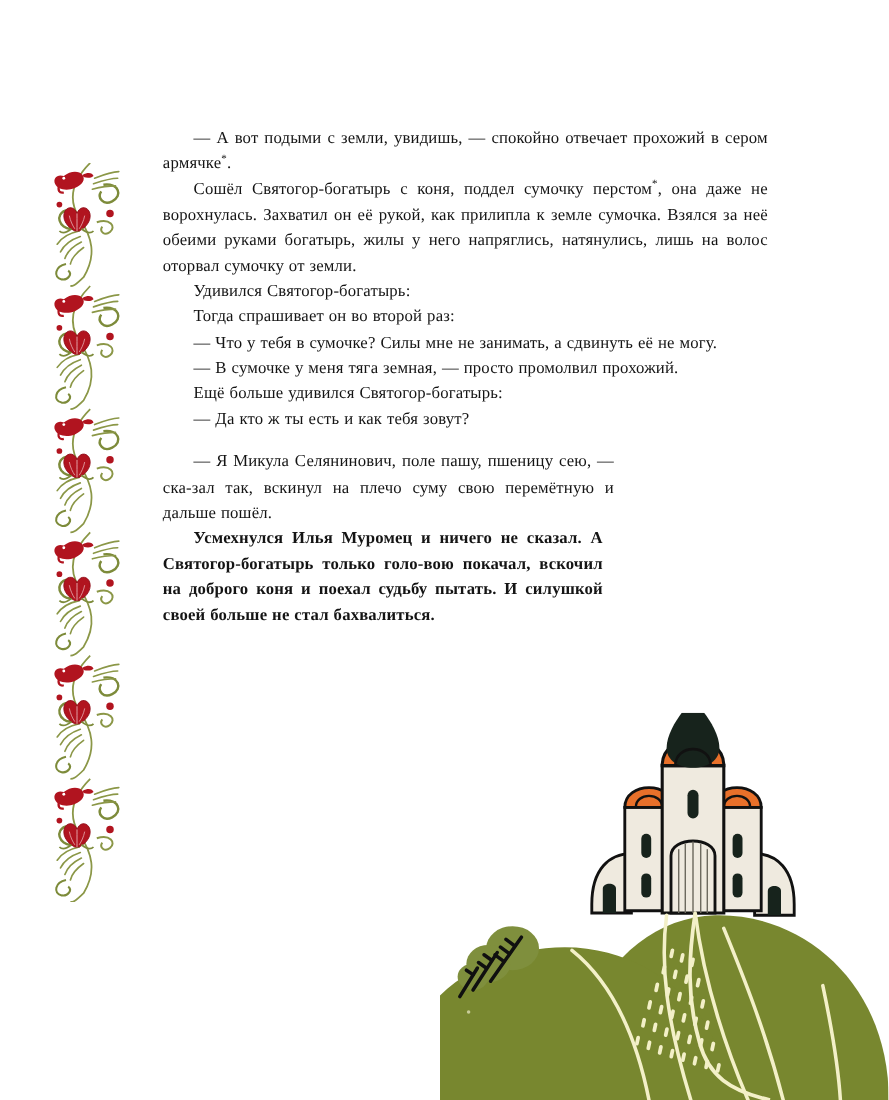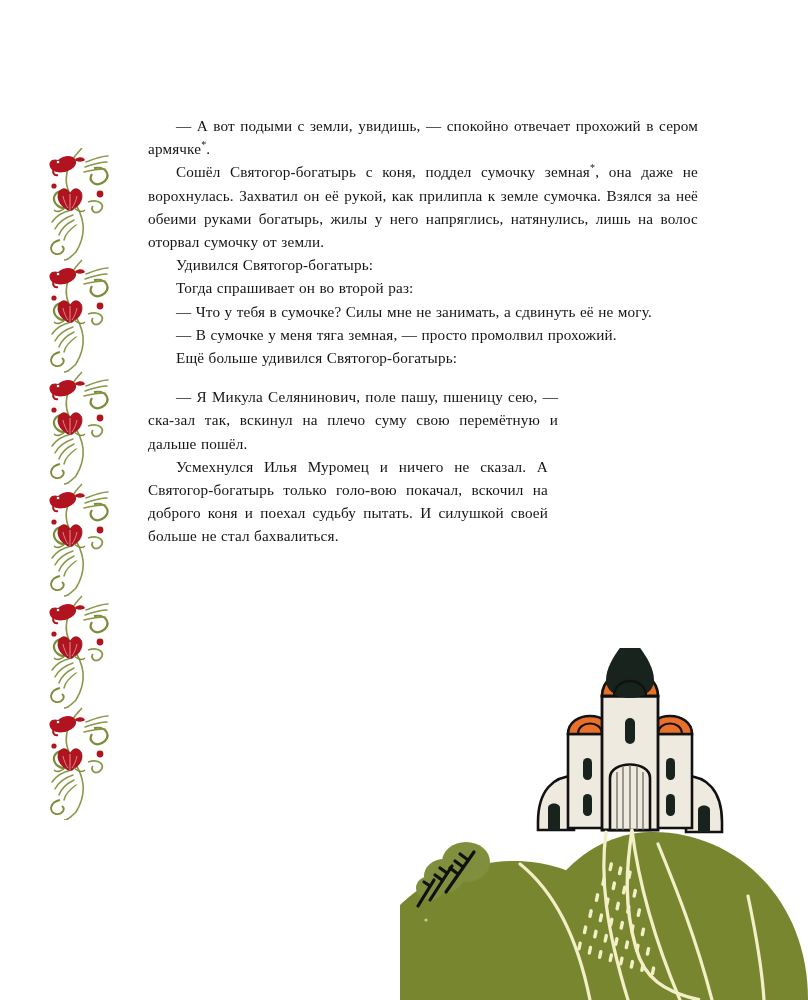--- a/index.html
+++ b/index.html
@@ -47,20 +47,21 @@
     word-spacing: 0.5px;
     -webkit-hyphens: none;
     hyphens: none;
   }
   .para.narrow {
     width: 410px;
     margin-top: 16px;
   }
   .para.narrow-2 {
     width: 400px;
+    font-weight: bold;
   }
   sup.note {
     font-size: 10px;
     vertical-align: super;
     line-height: 0;
   }
 
   
   #illustration {
     position: absolute;
@@ -136,27 +137,28 @@
       <use href="#motif" x="0" y="336"></use>
       <use href="#motif" x="0" y="448"></use>
       <use href="#motif" x="0" y="560"></use>
     </svg>
   </div>
 
   <div id="text-column">
 
     <p class="para"><span>— А вот подыми с земли, увидишь, — спокойно отвечает прохожий в сером армячке</span><sup class="note">*</sup><span>.</span></p>
 
-    <p class="para"><span>Сошёл Святогор-богатырь с коня, поддел сумочку земная</span><sup class="note">*</sup><span>, она даже не ворохнулась. Захватил он её рукой, как прилипла к земле сумочка. Взялся за неё обеими руками богатырь, жилы у него напряглись, натянулись, лишь на волос оторвал сумочку от земли.</span></p>
+    <p class="para"><span>Сошёл Святогор-богатырь с коня, поддел сумочку перстом</span><sup class="note">*</sup><span>, она даже не ворохнулась. Захватил он её рукой, как прилипла к земле сумочка. Взялся за неё обеими руками богатырь, жилы у него напряглись, натянулись, лишь на волос оторвал сумочку от земли.</span></p>
 
     <p class="para">Удивился Святогор-богатырь:</p>
     <p class="para">Тогда спрашивает он во второй раз:</p>
     <p class="para">— Что у тебя в сумочке? Силы мне не занимать, а сдвинуть её не могу.</p>
     <p class="para">— В сумочке у меня тяга земная, — просто промолвил прохожий.</p>
     <p class="para">Ещё больше удивился Святогор-богатырь:</p>
+    <p class="para">— Да кто ж ты есть и как тебя зовут?</p>
     <p class="para narrow">— Я Микула Селянинович, поле пашу, пшеницу сею, — ска-зал так, вскинул на плечо суму свою перемётную и дальше пошёл.</p>
     <p class="para narrow-2">Усмехнулся Илья Муромец и ничего не сказал. А Святогор-богатырь только голо-вою покачал, вскочил на доброго коня и поехал судьбу пытать. И силушкой своей больше не стал бахвалиться.</p>
 
   </div>
 
   <div id="illustration">
     <svg width="408" height="352" viewBox="0 0 408 352" xmlns="http://www.w3.org/2000/svg">
 
       <path d="M120 352 C 120 250, 180 186, 250 184
                C 330 182, 408 246, 408 352 Z" fill="#78872f"></path>

